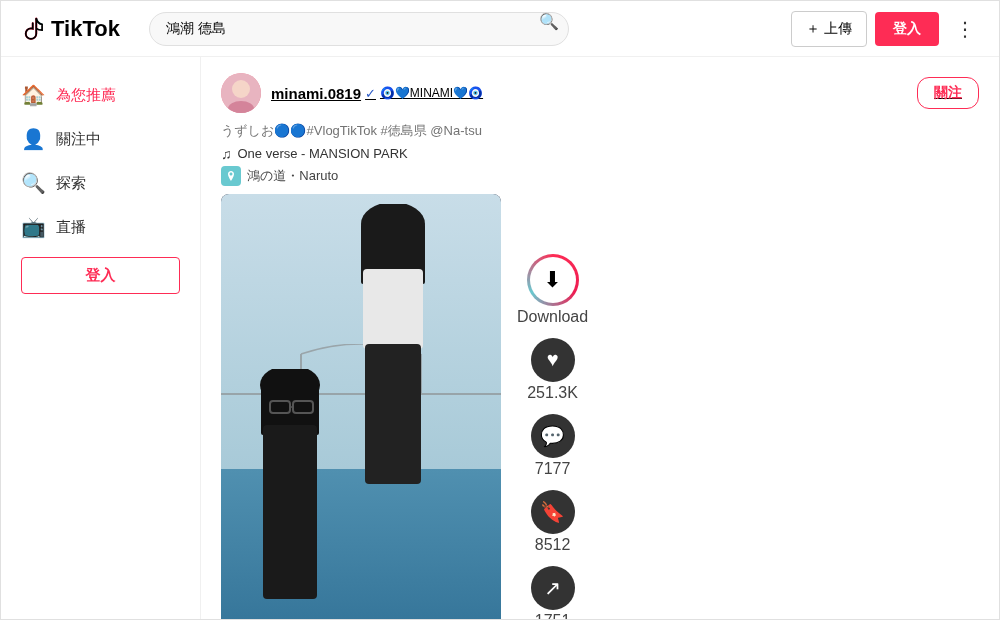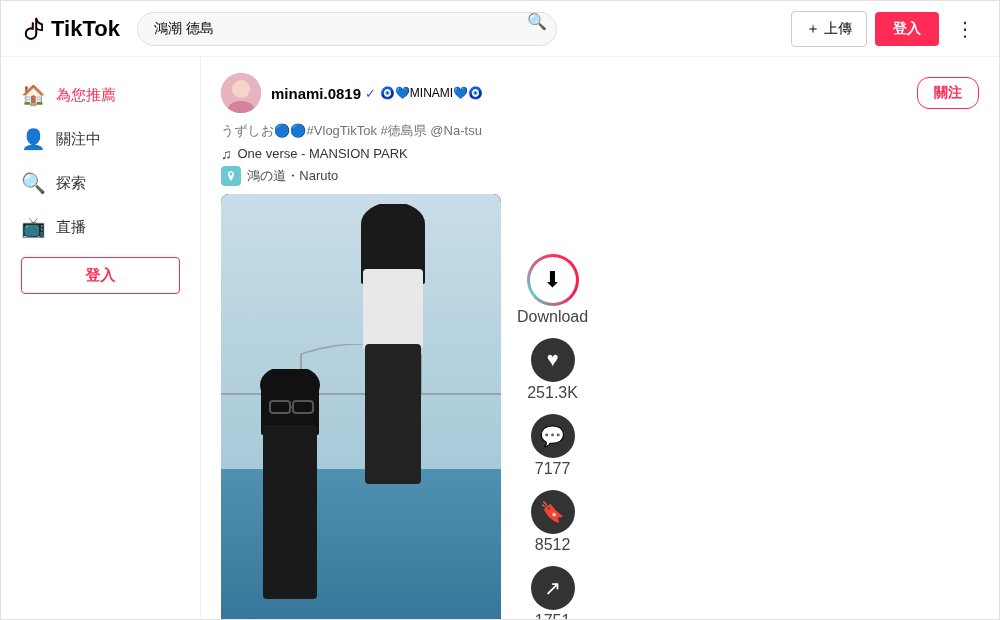--- a/index.html
+++ b/index.html
@@ -12,20 +12,21 @@
       border: 1px solid #e0e0e0;
     }
 
     
     .header {
       display: flex;
       align-items: center;
       padding: 0 16px;
       height: 56px;
       border-bottom: 1px solid #f0f0f0;
+      gap: 12px;
     }
     .logo {
       display: flex;
       align-items: center;
       gap: 6px;
       font-size: 22px;
       font-weight: 700;
       color: #000;
       min-width: 120px;
     }
@@ -238,20 +239,21 @@
       color: #444;
       margin-top: 2px;
       text-align: center;
     }
 
     .user-row {
       display: flex;
       align-items: center;
       gap: 10px;
       margin-bottom: 8px;
+      text-decoration: underline;
     }
 
     .avatar {
       width: 40px;
       height: 40px;
       border-radius: 50%;
       background: linear-gradient(135deg, #f5a0b0, #e08090);
       flex-shrink: 0;
       overflow: hidden;
       display: flex;

